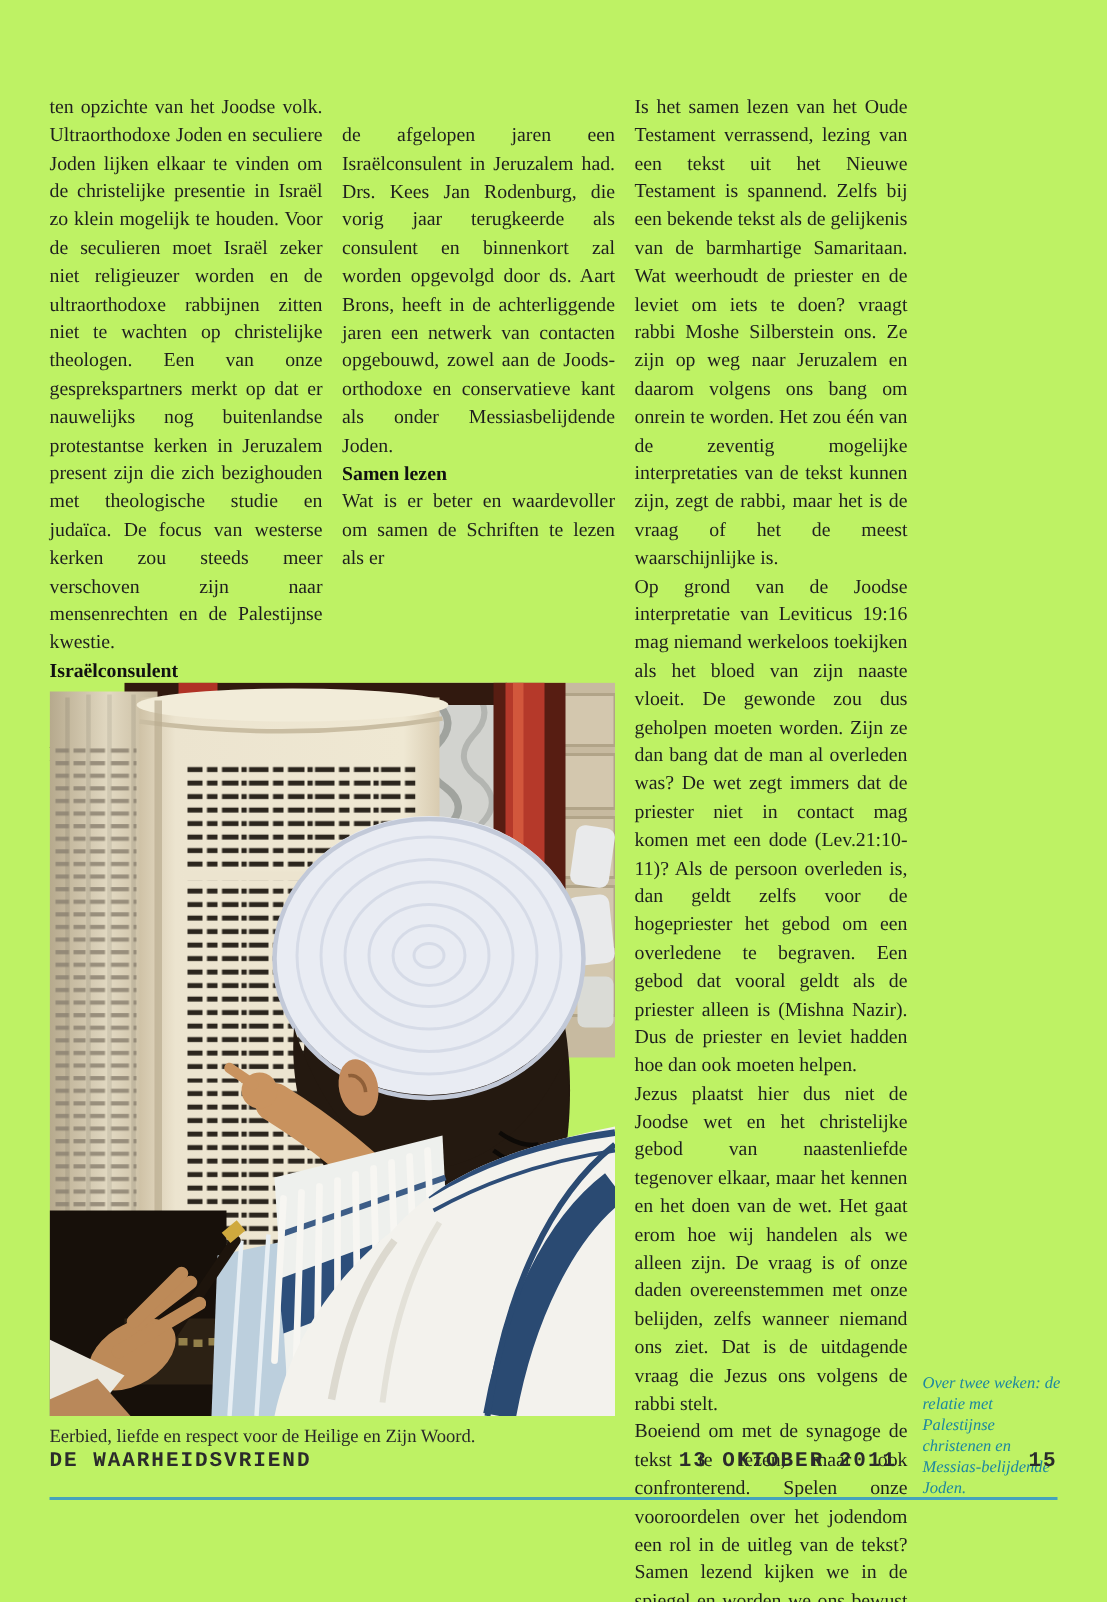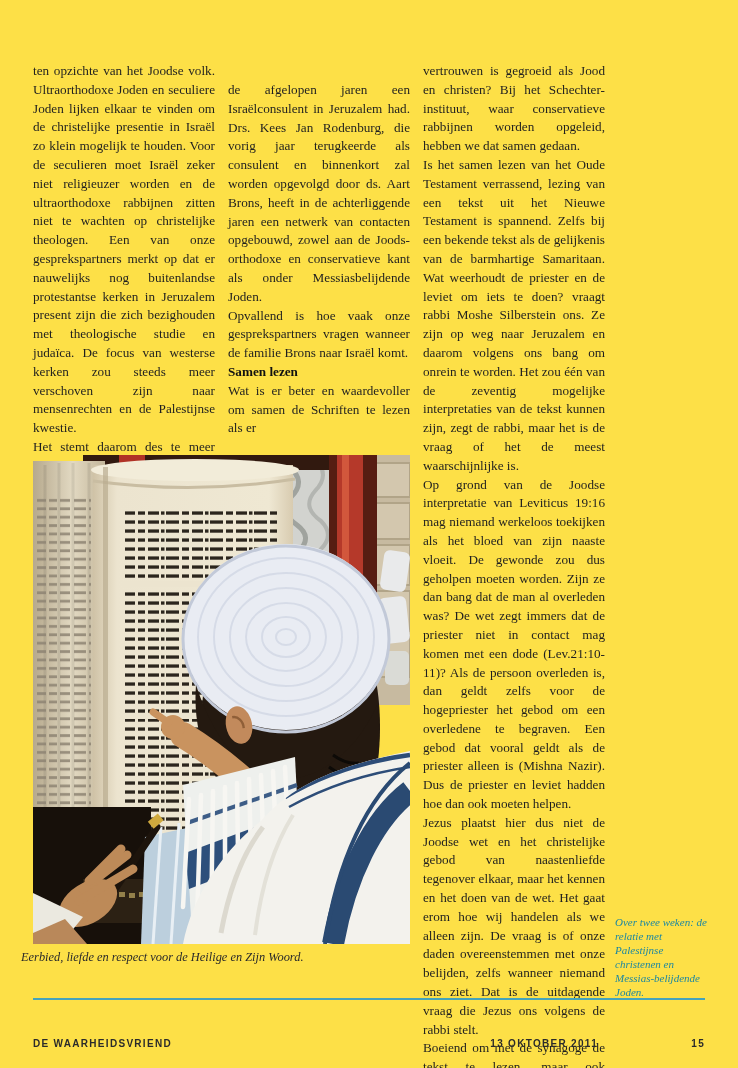--- a/index.html
+++ b/index.html
@@ -1,56 +1,55 @@
 <!DOCTYPE html>
 <html lang="nl"><head>
 <meta charset="utf-8">
 <style>
   html,body{margin:0;padding:0;background:#ffffff;}
   body{width:738px;height:1068px;position:relative;overflow:hidden;
        font-family:"Liberation Serif", serif;color:#1f1f1f;}
-  .page{position:absolute;inset:0;background:#fde047;}
+  .page{position:absolute;inset:0;background:#bef264;}
   .col{position:absolute;top:62px;width:182px;font-size:13.2px;line-height:18.8px;}
   .col p{margin:0;text-align:justify;hyphens:auto;}
   .col1{left:33px;}
   .col2{left:228px;margin-top:19px;}
   .col3{left:423px;}
   .subhead{font-weight:bold;margin-top:18.8px;color:#111;}
   .photo{position:absolute;left:33px;top:455px;width:377px;height:489px;overflow:hidden;}
-  .caption{position:absolute;left:21px;top:950px;width:400px;
-           font-style:italic;font-size:12.4px;color:#2a2a2a;}
+  .caption{position:absolute;left:33px;top:950px;width:400px;
+           font-size:12.4px;color:#2a2a2a;}
   .margin-note{position:absolute;left:615px;top:915px;width:96px;
            font-style:italic;font-size:11px;line-height:14px;color:#1d87a0;}
   .footer-rule{position:absolute;left:33px;top:998px;width:672px;height:2px;background:#45a3bb;}
-  .footer{position:absolute;left:33px;top:1038px;width:672px;height:16px;
-          font-family:Liberation Sans, sans-serif;font-size:10px;font-weight:bold;
+  .footer{position:absolute;left:33px;top:966px;width:672px;height:16px;
+          font-family:Liberation Mono, monospace;font-size:14px;font-weight:bold;
           letter-spacing:1.3px;color:#2b2b2b;}
   .footer .mag{position:absolute;left:0;top:0;}
   .footer .date{position:absolute;right:107px;top:0;margin-left:20px;}
   .footer .pageno{position:absolute;right:0;top:0;}
 </style>
 </head>
 <body>
 
 <div class="page">
 
   <div class="col col1">
     <p>ten opzichte van het Joodse volk. Ultraorthodoxe Joden en seculiere Joden lijken elkaar te vinden om de christelijke presentie in Israël zo klein mogelijk te houden. Voor de seculieren moet Israël zeker niet religieuzer worden en de ultraorthodoxe rabbijnen zitten niet te wachten op christelijke theologen. Een van onze gesprekspartners merkt op dat er nauwelijks nog buitenlandse protestantse kerken in Jeruzalem present zijn die zich bezighouden met theologische studie en judaïca. De focus van westerse kerken zou steeds meer verschoven zijn naar mensenrechten en de Palestijnse kwestie.</p>
+    <p class="subhead">Israëlconsulent</p>
     <p>Het stemt daarom des te meer dankbaar dat we duidelijk merken hoe goed het is geweest dat het CIS</p>
   </div>
 
   <div class="col col2">
     <p>de afgelopen jaren een Israëlconsulent in Jeruzalem had. Drs. Kees Jan Rodenburg, die vorig jaar terugkeerde als consulent en binnenkort zal worden opgevolgd door ds. Aart Brons, heeft in de achterliggende jaren een netwerk van contacten opgebouwd, zowel aan de Joods-orthodoxe en conservatieve kant als onder Messiasbelijdende Joden.</p>
-    <p>Opvallend is hoe vaak onze gesprekspartners vragen wanneer de familie Brons naar Israël komt.</p>
     <p class="subhead">Samen lezen</p>
     <p>Wat is er beter en waardevoller om samen de Schriften te lezen als er</p>
   </div>
 
   <div class="col col3">
-    <p>vertrouwen is gegroeid als Jood en christen? Bij het Schechter-instituut, waar conservatieve rabbijnen worden opgeleid, hebben we dat samen gedaan.</p>
     <p>Is het samen lezen van het Oude Testament verrassend, lezing van een tekst uit het Nieuwe Testament is spannend. Zelfs bij een bekende tekst als de gelijkenis van de barmhartige Samaritaan. Wat weerhoudt de priester en de leviet om iets te doen? vraagt rabbi Moshe Silberstein ons. Ze zijn op weg naar Jeruzalem en daarom volgens ons bang om onrein te worden. Het zou één van de zeventig mogelijke interpretaties van de tekst kunnen zijn, zegt de rabbi, maar het is de vraag of het de meest waarschijnlijke is.</p>
     <p>Op grond van de Joodse interpretatie van Leviticus 19:16 mag niemand werkeloos toekijken als het bloed van zijn naaste vloeit. De gewonde zou dus geholpen moeten worden. Zijn ze dan bang dat de man al overleden was? De wet zegt immers dat de priester niet in contact mag komen met een dode (Lev.21:10-11)? Als de persoon overleden is, dan geldt zelfs voor de hogepriester het gebod om een overledene te begraven. Een gebod dat vooral geldt als de priester alleen is (Mishna Nazir). Dus de priester en leviet hadden hoe dan ook moeten helpen.</p>
     <p>Jezus plaatst hier dus niet de Joodse wet en het christelijke gebod van naastenliefde tegenover elkaar, maar het kennen en het doen van de wet. Het gaat erom hoe wij handelen als we alleen zijn. De vraag is of onze daden overeenstemmen met onze belijden, zelfs wanneer niemand ons ziet. Dat is de uitdagende vraag die Jezus ons volgens de rabbi stelt.</p>
     <p>Boeiend om met de synagoge de tekst te lezen, maar ook confronterend. Spelen onze vooroordelen over het jodendom een rol in de uitleg van de tekst? Samen lezend kijken we in de spiegel en worden we ons bewust van onze vooroordelen. Dat schept de ruimte om echt te horen wat de ander ons te zeggen heeft.</p>
 
   </div>
 
   <figure class="photo" style="margin:0">
     <svg viewBox="0 0 377 489" width="377" height="489">
       <defs>

